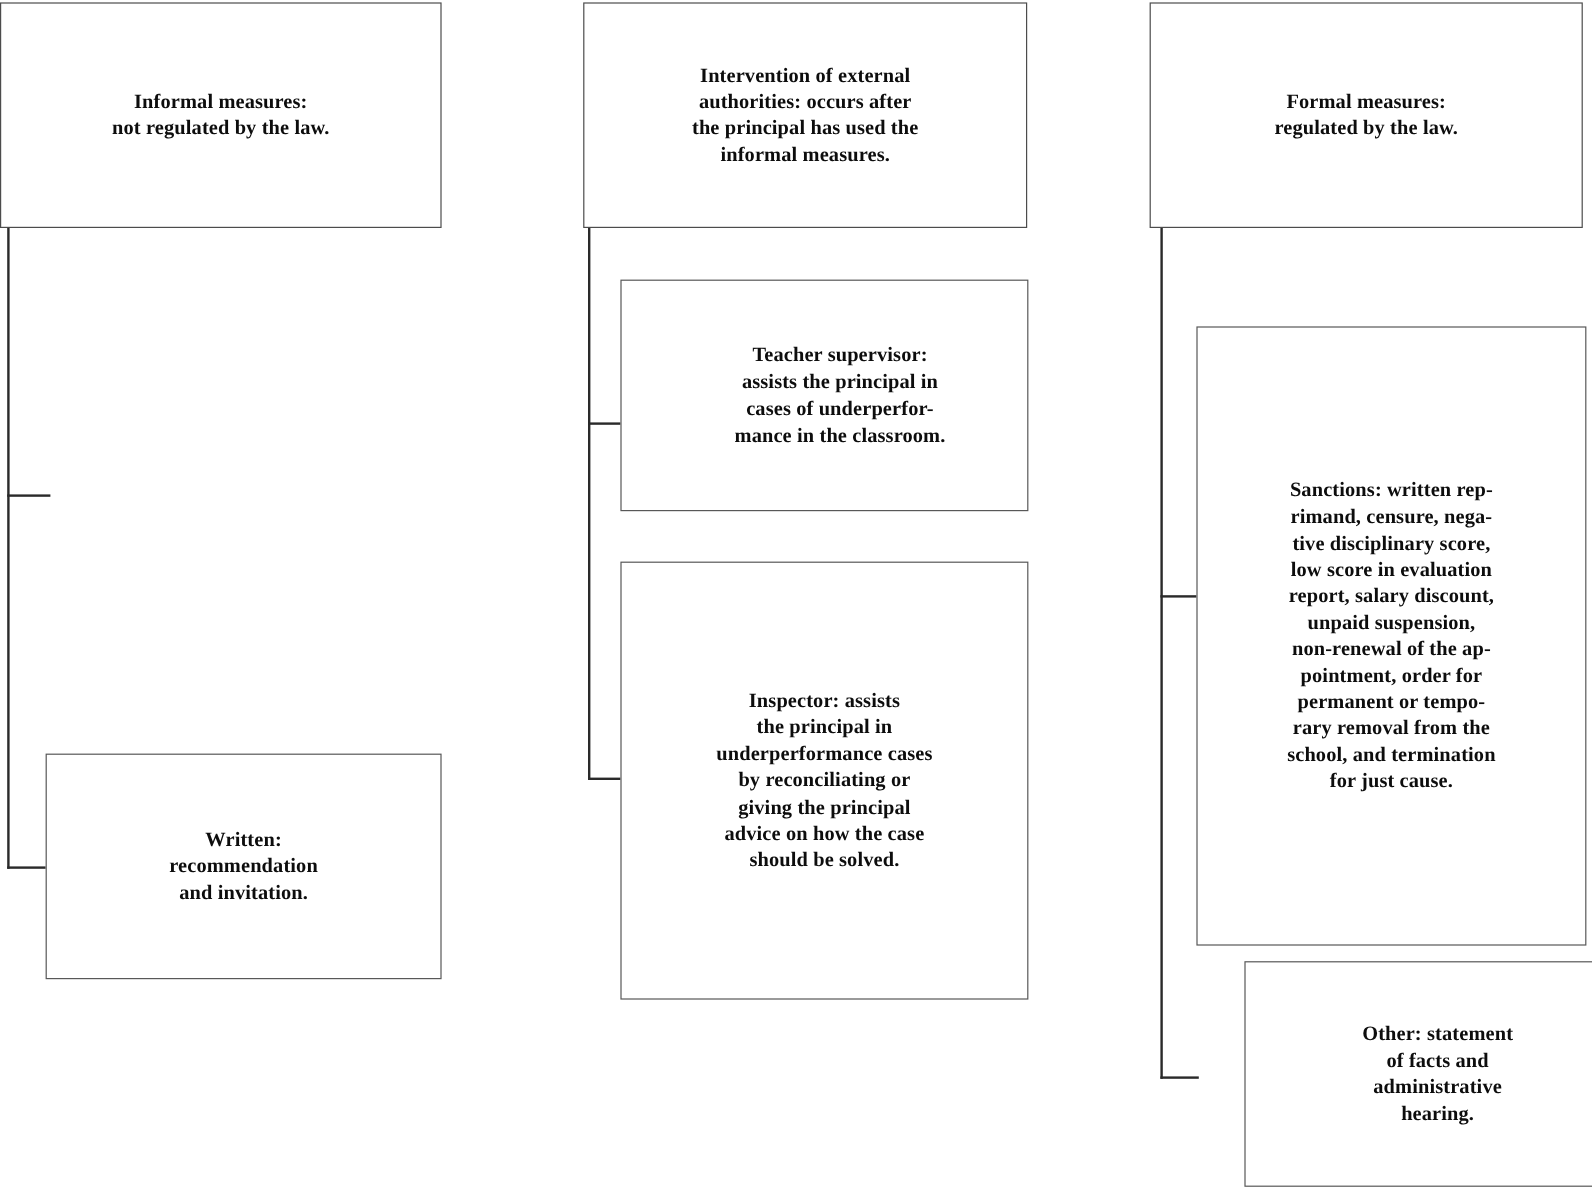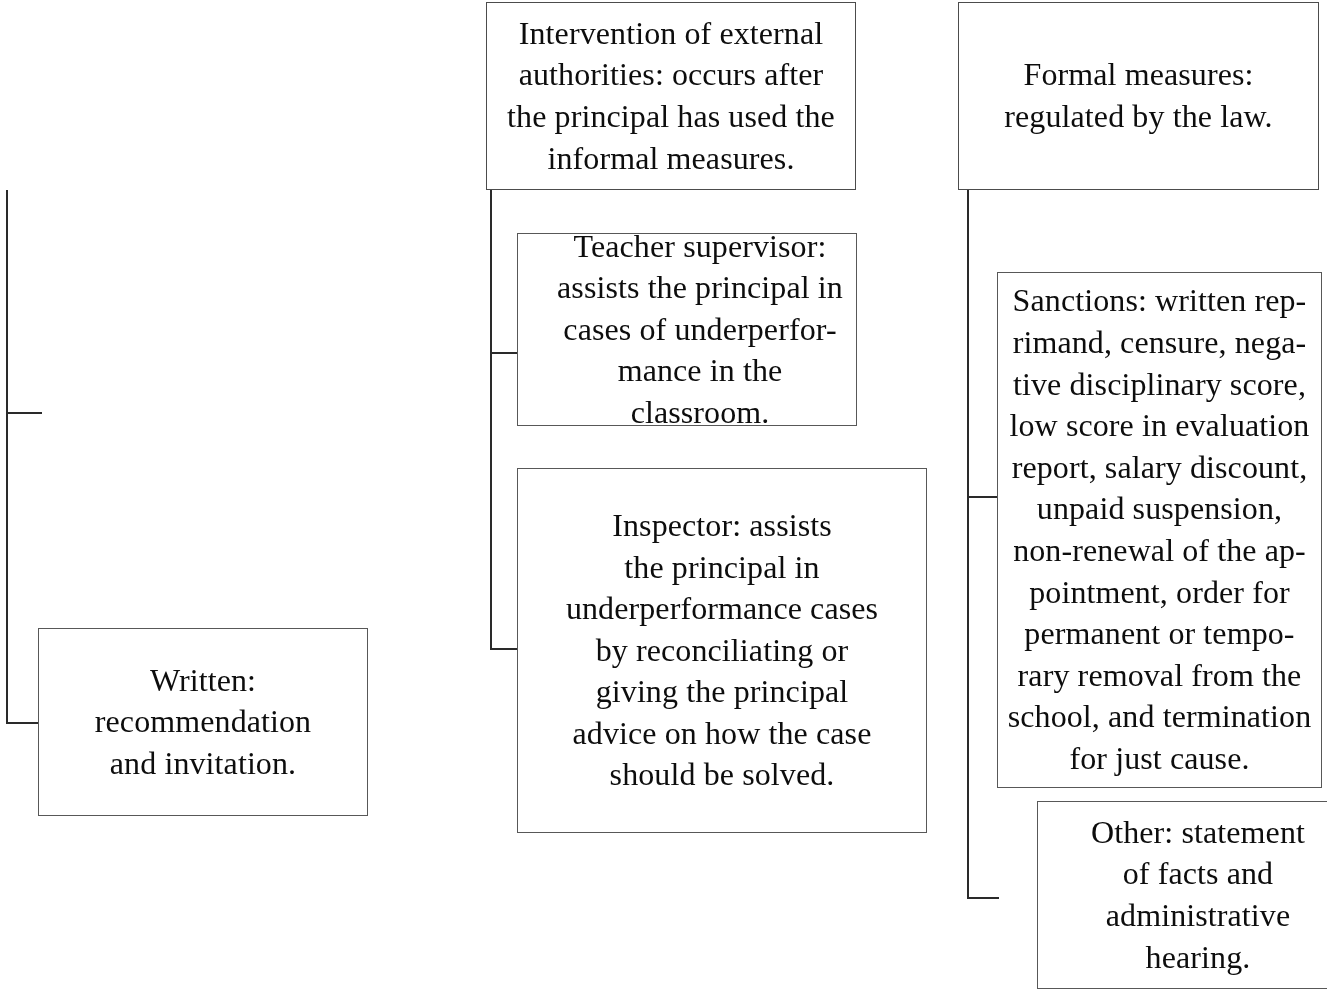--- a/index.html
+++ b/index.html
@@ -19,24 +19,25 @@
   .node {
     position: absolute;
     box-sizing: border-box;
     border: 1.6px solid #585858;
     background: #ffffff;
     display: flex;
     align-items: center;
     justify-content: center;
     text-align: center;
     line-height: 1.30;
-    font-size: 32px;
+    font-size: 17px;
     padding: 4px 8px;
     white-space: pre-line;
     letter-spacing: 0.1px;
+    font-weight: bold;
   }
   .node.header {
     border-color: #4c4c4c;
   }
   .connector {
     position: absolute;
     background: #2a2a2a;
   }
   .v-line { width: 2px; }
   .h-line { height: 2px; }
@@ -45,38 +46,40 @@
   #n-informal      { left: 0px;   top: 2px;   width: 368px; height: 188px; }
   #n-verbal        { left: 40px;  top: 220px; width: 328px; height: 378px; }
   #n-written       { left: 38px;  top: 628px; width: 330px; height: 188px; }
   #c1-trunk        { left: 6px;   top: 190px; height: 534px; }
   #c1-stub-verbal  { left: 6px;   top: 412px; width: 36px; }
   #c1-stub-written { left: 6px;   top: 722px; width: 34px; }
 
   
   #n-intervention  { left: 486px; top: 2px;   width: 370px; height: 188px; }
   #n-teacher       { left: 517px; top: 233px; width: 340px; height: 193px; padding-left: 34px; }
-  #n-inspector     { left: 517px; top: 468px; width: 410px; height: 365px; }
+  #n-inspector     { left: 517px; top: 468px; width: 340px; height: 365px; }
   #c2-trunk        { left: 490px; top: 190px; height: 460px; }
   #c2-stub-teacher { left: 490px; top: 352px; width: 29px; }
   #c2-stub-inspect { left: 490px; top: 648px; width: 29px; }
 
   
   #n-formal        { left: 958px; top: 2px;   width: 361px; height: 188px; }
   #n-sanctions     { left: 997px; top: 238px; width: 325px; height: 516px; margin-top: 34px; }
   #n-other         { left: 997px; top: 801px; width: 322px; height: 188px; margin-left: 40px; }
   #c3-trunk        { left: 967px; top: 190px; height: 709px; }
   #c3-stub-sanct   { left: 967px; top: 496px; width: 32px; }
   #c3-stub-other   { left: 967px; top: 897px; width: 32px; }
 </style>
 </head>
 <body>
 
 <div id="canvas">
 
+  <div class="node header" id="n-informal">Informal measures:
+not regulated by the law.</div>
 
   <div class="connector v-line" id="c1-trunk"></div>
   <div class="connector h-line" id="c1-stub-verbal"></div>
   <div class="connector h-line" id="c1-stub-written"></div>
 
 
   <div class="node" id="n-written">Written:
 recommendation
 and invitation.</div>
 

